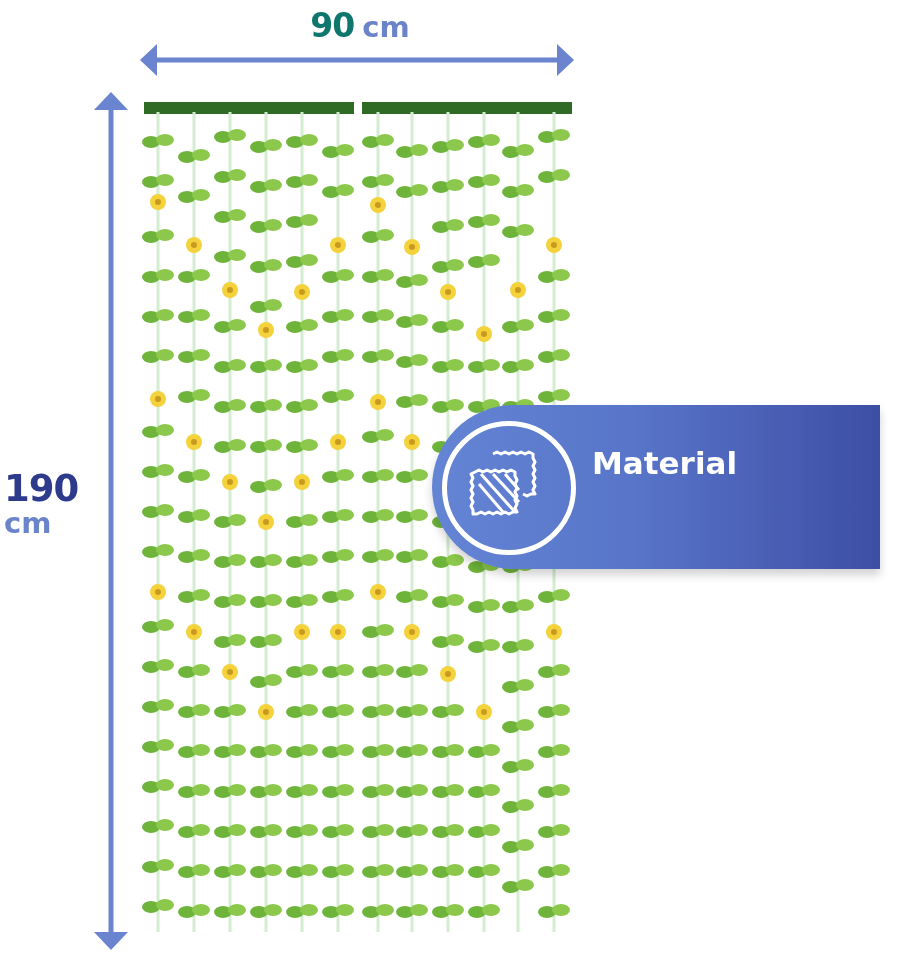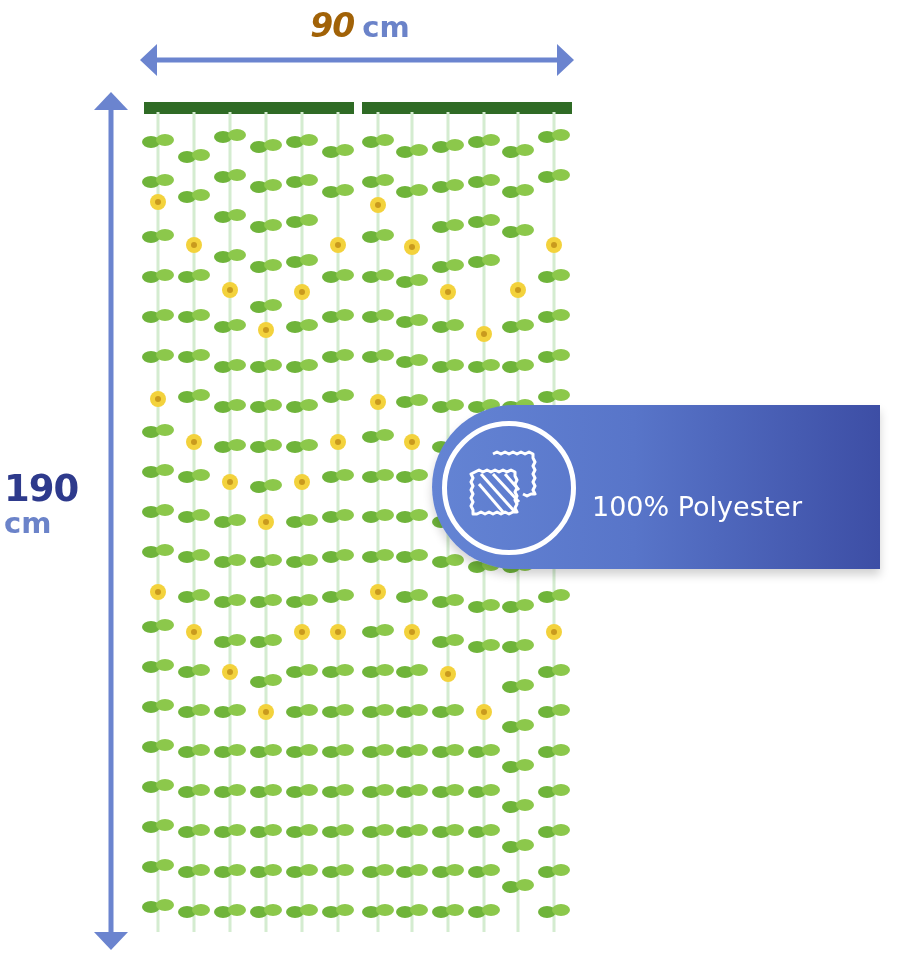--- a/index.html
+++ b/index.html
@@ -1,19 +1,19 @@
 <!DOCTYPE html>
 <html><head>
 <meta charset="utf-8">
 <style>
   html,body{margin:0;padding:0;background:#ffffff;}
   body{width:900px;height:960px;position:relative;overflow:hidden;font-family:"DejaVu Sans","Liberation Sans",sans-serif;}
   .abs{position:absolute;}
   .width-label{left:0;top:6px;width:720px;text-align:center;font-weight:bold;white-space:nowrap;}
-  .width-label .num{font-size:33px;color:#a16207;letter-spacing:-1px;font-style:italic;}
+  .width-label .num{font-size:33px;color:#0f766e;letter-spacing:-1px;}
   .width-label .unit{font-size:29px;color:#6b83c9;margin-left:8px;}
   .height-label{left:4px;top:470px;width:90px;text-align:left;font-weight:bold;line-height:1;}
   .height-label .num{display:block;font-size:37px;color:#2e3a8c;letter-spacing:-1px;}
   .height-label .unit{display:block;font-size:29px;color:#6b83c9;margin-top:2px;}
   .rod{height:12px;background:#2f6b25;top:102px;}
   .banner{left:432px;top:405px;width:448px;height:164px;border-radius:82px 0 0 82px;
     background:linear-gradient(90deg,#6484d4 0%,#5875c9 45%,#3d4ea5 100%);
     box-shadow:0 6px 10px rgba(0,0,0,0.18);}
   .icon-circle{left:10px;top:16px;width:124px;height:124px;border:5px solid #ffffff;border-radius:50%;}
   .banner-title{left:160px;top:40px;color:#ffffff;font-weight:bold;font-size:31px;white-space:nowrap;}
@@ -349,14 +349,14 @@
       <g fill="none" stroke="#ffffff" stroke-width="3" stroke-linejoin="round">
         <path d="M24 4 l4 -2 l4 2 l4 -2 l4 2 l4 -2 l4 2 l4 -2 l4 2 l4 -2 l4 2 v4 l2 4 l-2 4 l2 4 l-2 4 l2 4 l-2 4 l2 4 l-2 4 l2 4 h-4 l-4 2 l-4 -2"></path>
         <path d="M6 22 l4 -2 l4 2 l4 -2 l4 2 l4 -2 l4 2 l4 -2 l4 2 l4 -2 l4 2 v4 l2 4 l-2 4 l2 4 l-2 4 l2 4 l-2 4 l2 4 l-2 4 l2 4 h-4 l-4 2 l-4 -2 l-4 2 l-4 -2 l-4 2 l-4 -2 l-4 2 l-4 -2 l-4 2 h-4 v-4 l-2 -4 l2 -4 l-2 -4 l2 -4 l-2 -4 l2 -4 l-2 -4 l2 -4 l-2 -4 z"></path>
         <line x1="10" y1="34" x2="34" y2="62"></line>
         <line x1="12" y1="24" x2="46" y2="62"></line>
         <line x1="24" y1="24" x2="50" y2="52"></line>
         <line x1="36" y1="24" x2="50" y2="40"></line>
       </g>
     </svg>
   </div>
-  <div class="abs banner-value">100% Polyester</div>
+  <div class="abs banner-title">Material</div>
 </div>
 
 </body></html>

